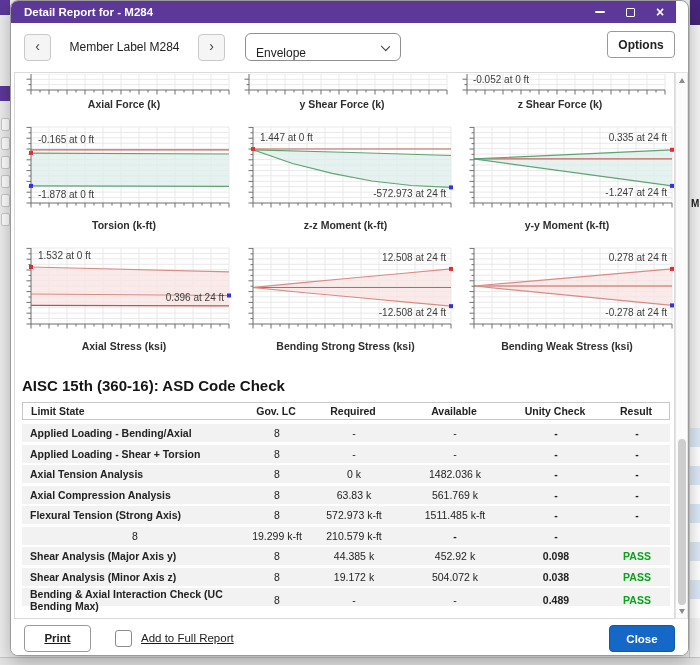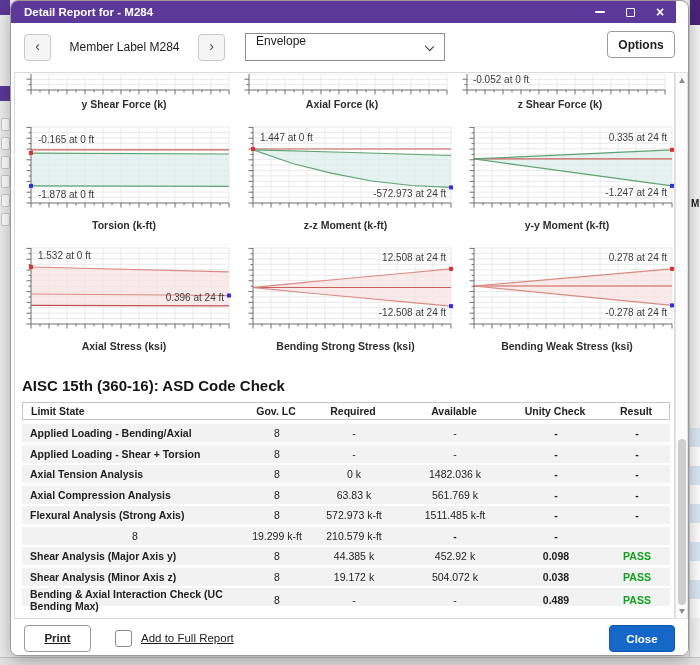--- a/index.html
+++ b/index.html
@@ -26,22 +26,22 @@
   .win-btn{width:16px;height:16px;display:flex;align-items:center;justify-content:center;cursor:default;}
   .glyph-min{width:10px;height:2px;background:#fff;border-radius:1px;}
   .glyph-max{width:9px;height:9px;border:1.4px solid #fff;border-radius:1px;}
   .glyph-close{color:#fff;font-size:14px;line-height:14px;}
 
   
   #toolbar{position:absolute;left:0;top:22px;right:0;height:48px;display:flex;align-items:center;padding:0 13px;background:#fff;}
   .nav-btn{width:27px;height:27px;background:#f5f5f5;border:1px solid #c9c9c9;border-radius:4px;
            display:flex;align-items:center;justify-content:center;font-size:14px;color:#444;padding-bottom:2px;}
   #member-label{width:147px;text-align:center;font-size:12px;color:#222;}
-  #result-combo{margin-left:20px;width:200px;height:28px;border:1px solid #8f8f8f;border-radius:0;background:#fff;
-                display:flex;align-items:flex-start;padding:0 10px;font-size:12px;color:#222;position:relative;}
+  #result-combo{margin-left:20px;width:156px;height:28px;border:1px solid #8f8f8f;border-radius:6px;background:#fff;
+                display:flex;align-items:flex-end;padding:0 10px;font-size:12px;color:#222;position:relative;}
   .combo-chev{position:absolute;right:11px;top:9px;width:7px;height:7px;border-right:1.5px solid #333;border-bottom:1.5px solid #333;transform:rotate(45deg) scale(1,0.9);}
   #options-btn{position:absolute;right:13px;top:8px;width:68px;height:27px;background:#fff;border:1px solid #9a9a9a;border-radius:4px;
                display:flex;align-items:center;justify-content:center;font-size:12px;font-weight:bold;color:#222;}
 
   
   #content{position:absolute;left:3px;top:71px;width:661px;height:547px;border:1px solid #dadada;background:#fff;overflow:hidden;}
   #charts-grid{padding:1px 0 0 2px;}
   .chart-row{display:flex;gap:4px;}
   .chart-row + .chart-row{margin-top:14px;justify-content:space-between;}
   .chart{width:214px;}
@@ -178,21 +178,21 @@
                 <line x1="140" y1="16" x2="140" y2="20.5" stroke="#6f6f6f" stroke-width="1"></line>
                 <line x1="149" y1="16" x2="149" y2="18.5" stroke="#6f6f6f" stroke-width="1"></line>
                 <line x1="158" y1="16" x2="158" y2="20.5" stroke="#6f6f6f" stroke-width="1"></line>
                 <line x1="167" y1="16" x2="167" y2="18.5" stroke="#6f6f6f" stroke-width="1"></line>
                 <line x1="176" y1="16" x2="176" y2="20.5" stroke="#6f6f6f" stroke-width="1"></line>
                 <line x1="185" y1="16" x2="185" y2="18.5" stroke="#6f6f6f" stroke-width="1"></line>
                 <line x1="194" y1="16" x2="194" y2="20.5" stroke="#6f6f6f" stroke-width="1"></line>
                 <line x1="203" y1="16" x2="203" y2="18.5" stroke="#6f6f6f" stroke-width="1"></line>
                 <line x1="212" y1="16" x2="212" y2="20.5" stroke="#6f6f6f" stroke-width="1"></line>
               </svg>
-              <div class="chart-title">y Shear Force (k)</div>
+              <div class="chart-title">Axial Force (k)</div>
             </div>
             <div class="chart">
               <svg width="214" height="24" viewBox="0 0 214 24">
                 <line x1="32" y1="0" x2="32" y2="16" stroke="#e9e9e9" stroke-width="1"></line>
                 <line x1="50" y1="0" x2="50" y2="16" stroke="#e9e9e9" stroke-width="1"></line>
                 <line x1="68" y1="0" x2="68" y2="16" stroke="#e9e9e9" stroke-width="1"></line>
                 <line x1="86" y1="0" x2="86" y2="16" stroke="#e9e9e9" stroke-width="1"></line>
                 <line x1="104" y1="0" x2="104" y2="16" stroke="#e9e9e9" stroke-width="1"></line>
                 <line x1="122" y1="0" x2="122" y2="16" stroke="#e9e9e9" stroke-width="1"></line>
                 <line x1="140" y1="0" x2="140" y2="16" stroke="#e9e9e9" stroke-width="1"></line>
@@ -225,21 +225,21 @@
                 <line x1="140" y1="16" x2="140" y2="20.5" stroke="#6f6f6f" stroke-width="1"></line>
                 <line x1="149" y1="16" x2="149" y2="18.5" stroke="#6f6f6f" stroke-width="1"></line>
                 <line x1="158" y1="16" x2="158" y2="20.5" stroke="#6f6f6f" stroke-width="1"></line>
                 <line x1="167" y1="16" x2="167" y2="18.5" stroke="#6f6f6f" stroke-width="1"></line>
                 <line x1="176" y1="16" x2="176" y2="20.5" stroke="#6f6f6f" stroke-width="1"></line>
                 <line x1="185" y1="16" x2="185" y2="18.5" stroke="#6f6f6f" stroke-width="1"></line>
                 <line x1="194" y1="16" x2="194" y2="20.5" stroke="#6f6f6f" stroke-width="1"></line>
                 <line x1="203" y1="16" x2="203" y2="18.5" stroke="#6f6f6f" stroke-width="1"></line>
                 <line x1="212" y1="16" x2="212" y2="20.5" stroke="#6f6f6f" stroke-width="1"></line>
               </svg>
-              <div class="chart-title">Axial Force (k)</div>
+              <div class="chart-title">y Shear Force (k)</div>
             </div>
             <div class="chart">
               <svg width="214" height="24" viewBox="0 0 214 24">
                 <line x1="32" y1="0" x2="32" y2="16" stroke="#e9e9e9" stroke-width="1"></line>
                 <line x1="50" y1="0" x2="50" y2="16" stroke="#e9e9e9" stroke-width="1"></line>
                 <line x1="68" y1="0" x2="68" y2="16" stroke="#e9e9e9" stroke-width="1"></line>
                 <line x1="86" y1="0" x2="86" y2="16" stroke="#e9e9e9" stroke-width="1"></line>
                 <line x1="104" y1="0" x2="104" y2="16" stroke="#e9e9e9" stroke-width="1"></line>
                 <line x1="122" y1="0" x2="122" y2="16" stroke="#e9e9e9" stroke-width="1"></line>
                 <line x1="140" y1="0" x2="140" y2="16" stroke="#e9e9e9" stroke-width="1"></line>
@@ -795,21 +795,21 @@
             </div>
             <div class="t-row">
               <div class="t-cell first">Axial Compression Analysis</div>
               <div class="t-cell">8</div>
               <div class="t-cell">63.83 k</div>
               <div class="t-cell">561.769 k</div>
               <div class="t-cell uc">-</div>
               <div class="t-cell pass">-</div>
             </div>
             <div class="t-row">
-              <div class="t-cell first">Flexural Analysis (Strong Axis)</div>
+              <div class="t-cell first">Flexural Tension (Strong Axis)</div>
               <div class="t-cell">8</div>
               <div class="t-cell">572.973 k-ft</div>
               <div class="t-cell">1511.485 k-ft</div>
               <div class="t-cell uc">-</div>
               <div class="t-cell pass">-</div>
             </div>
             <div class="t-row">
               <div class="t-cell">8</div>
               <div class="t-cell">19.299 k-ft</div>
               <div class="t-cell">210.579 k-ft</div>

